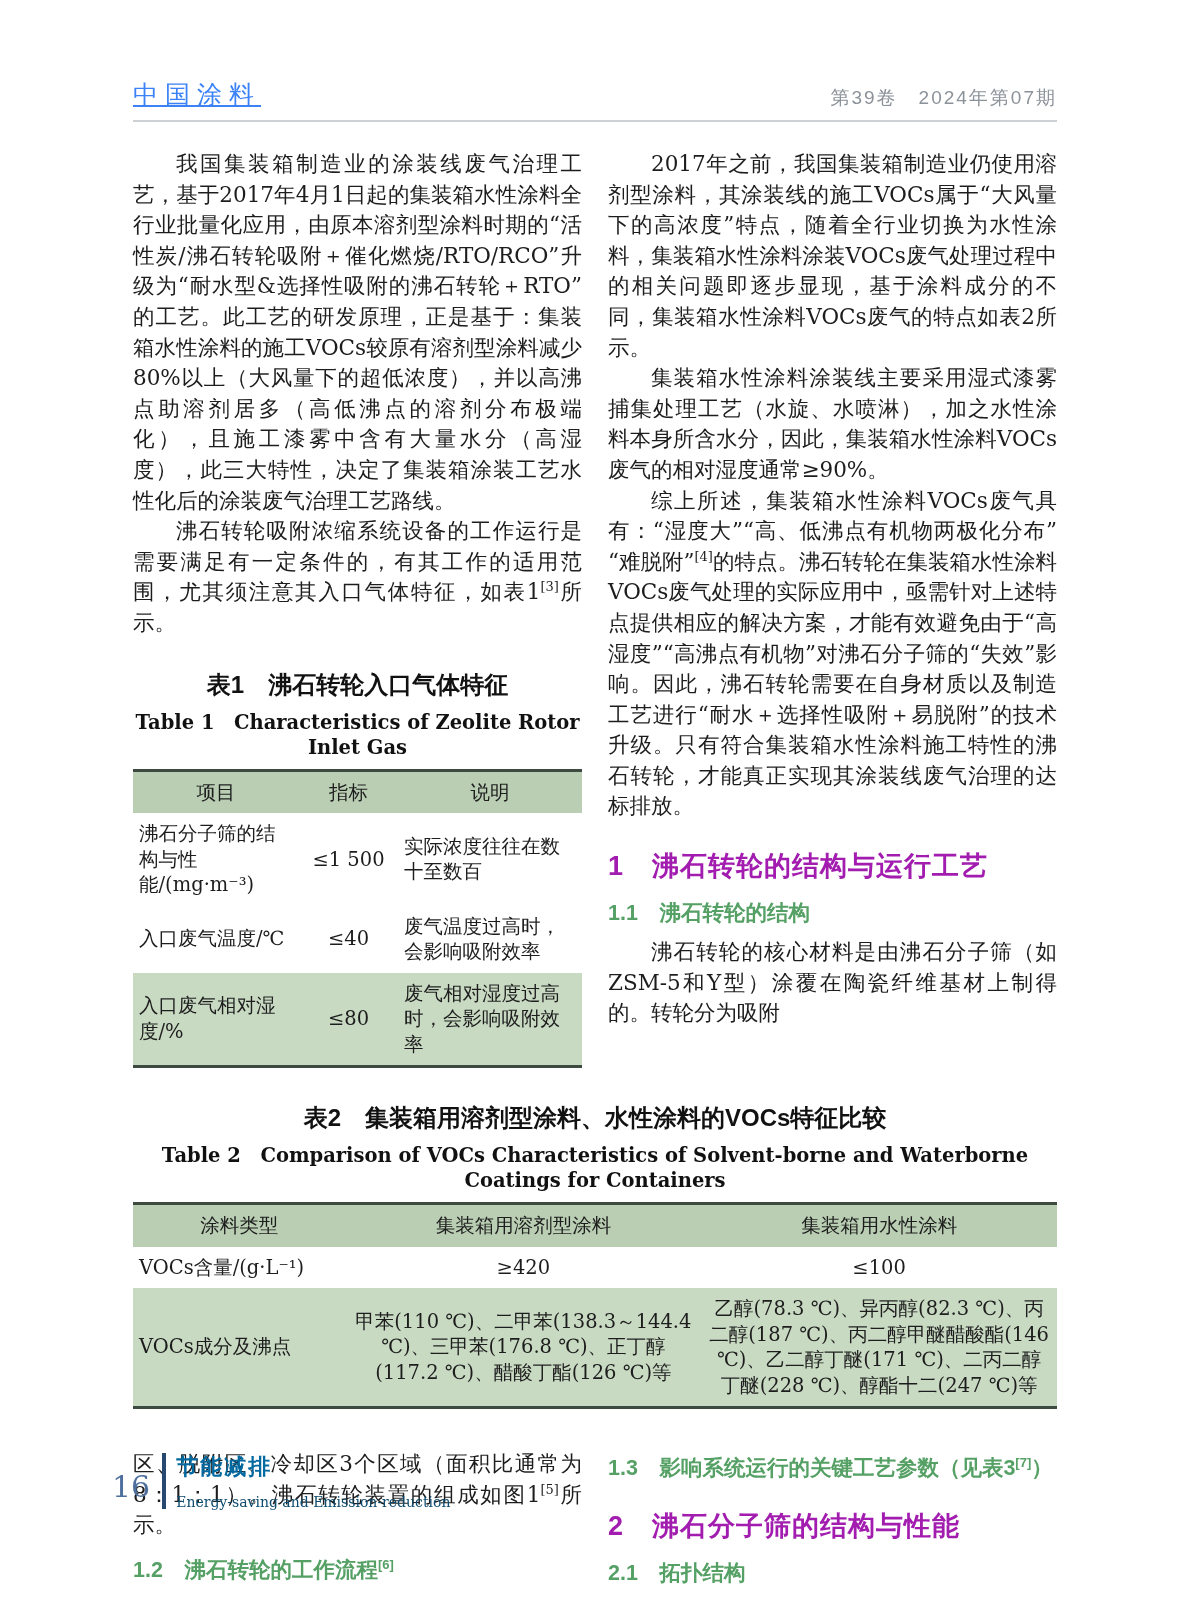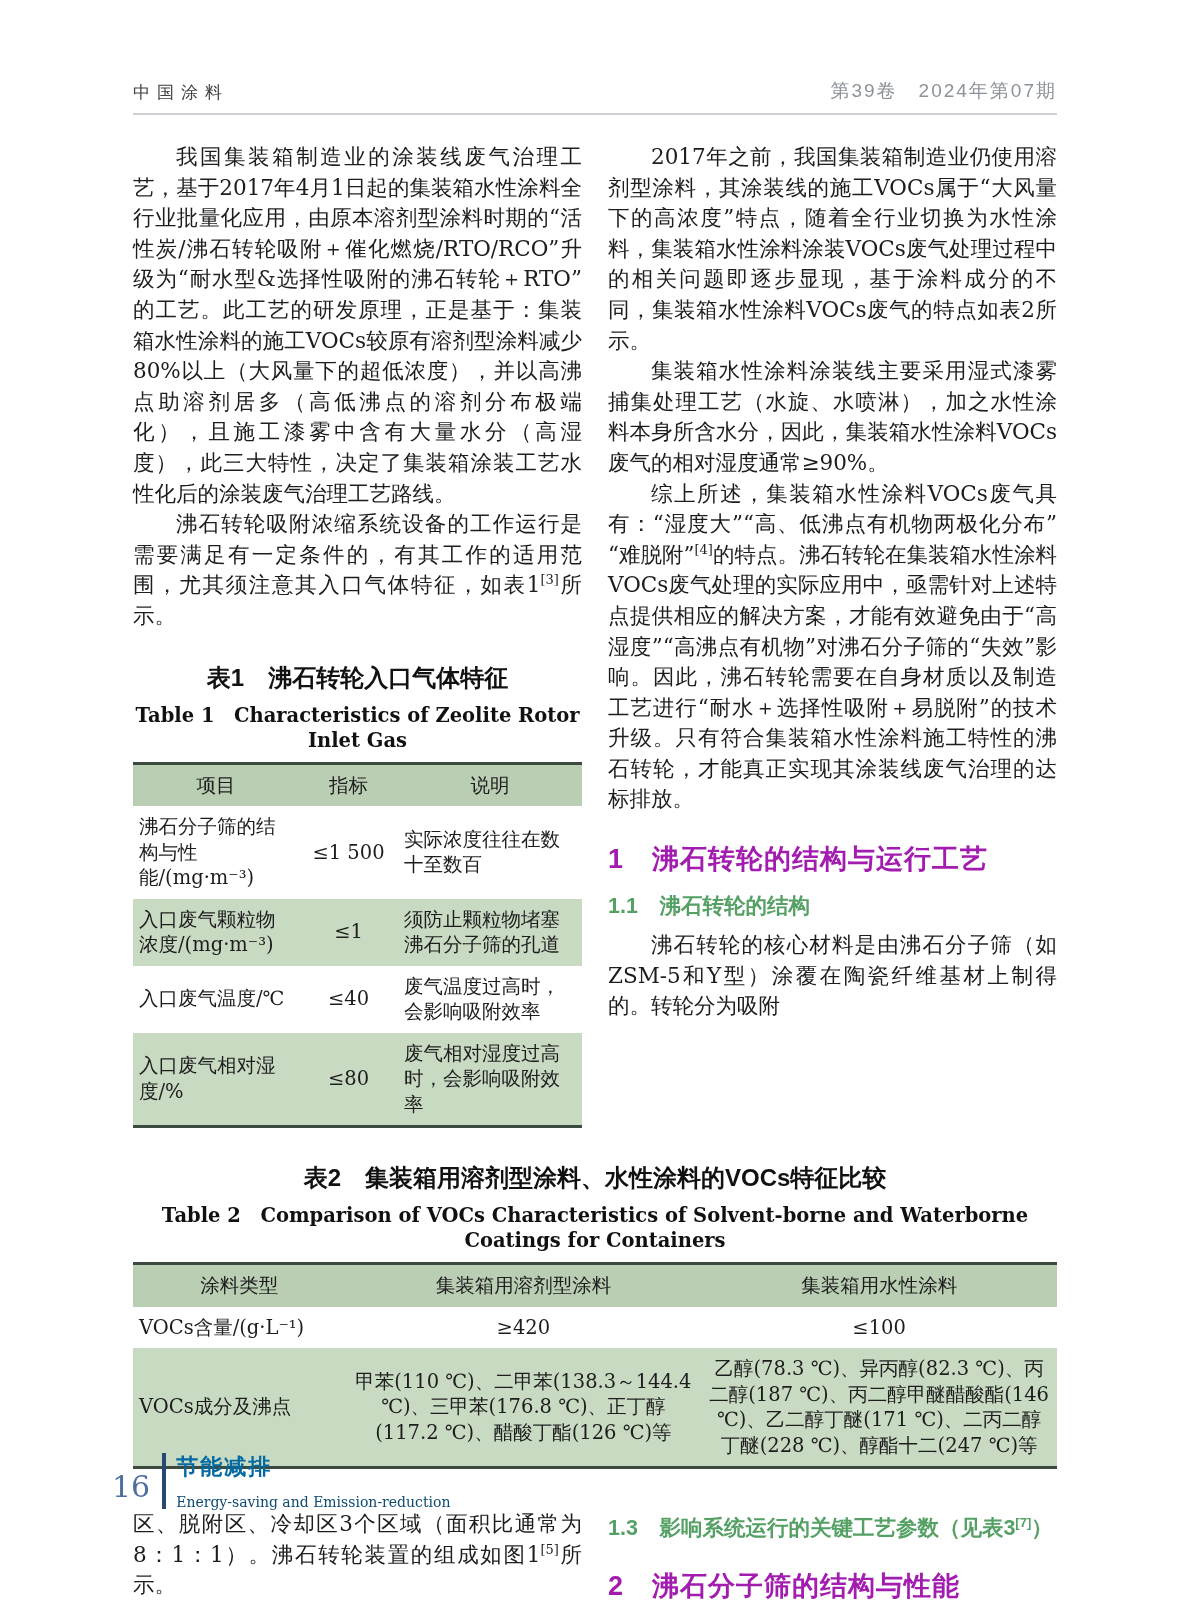--- a/index.html
+++ b/index.html
@@ -12,21 +12,21 @@
     font-family:"DejaVu Serif","Liberation Serif",serif;
     color:#1d1d1d;
     overflow:hidden;
   }
   .content { position:absolute; left:133px; top:78px; width:924px; }
 
   
   .pg-header { display:flex; justify-content:space-between; align-items:flex-end;
     border-bottom:2px solid #cdd0d4; padding-bottom:9px; }
   .pg-header .journal { font-family:"Liberation Sans","DejaVu Sans",sans-serif;
-    color:#404040; font-size:17px; letter-spacing:7px; }
+    color:#3b82f6; font-size:25px; letter-spacing:7px;text-decoration:underline; }
   .pg-header .issue { font-family:"Liberation Sans","DejaVu Sans",sans-serif;
     color:#8b9299; font-size:19px; letter-spacing:2px; }
 
   
   .cols { display:flex; gap:26px; margin-top:27px; }
   .col { width:449px; }
 
   .para { font-size:21.5px; line-height:30.6px; text-align:justify; text-indent:2em; }
   .para.noindent { text-indent:0; }
   sup.ref { font-size:13px; vertical-align:super; line-height:0; }
@@ -101,25 +101,20 @@
                 <th>指标</th>
                 <th>说明</th>
               </tr>
             </thead>
             <tbody>
               <tr>
                 <td class="cell-left">沸石分子筛的结构与性能/(mg·m⁻³)</td>
                 <td class="cell-center">≤1 500</td>
                 <td class="cell-left">实际浓度往往在数十至数百</td>
               </tr>
-              <tr class="green">
-                <td class="cell-left">入口废气颗粒物浓度/(mg·m⁻³)</td>
-                <td class="cell-center">≤1</td>
-                <td class="cell-left">须防止颗粒物堵塞沸石分子筛的孔道</td>
-              </tr>
               <tr>
                 <td class="cell-left">入口废气温度/℃</td>
                 <td class="cell-center">≤40</td>
                 <td class="cell-left">废气温度过高时，会影响吸附效率</td>
               </tr>
               <tr class="green">
                 <td class="cell-left">入口废气相对湿度/%</td>
                 <td class="cell-center">≤80</td>
                 <td class="cell-left">废气相对湿度过高时，会影响吸附效率</td>
               </tr>

